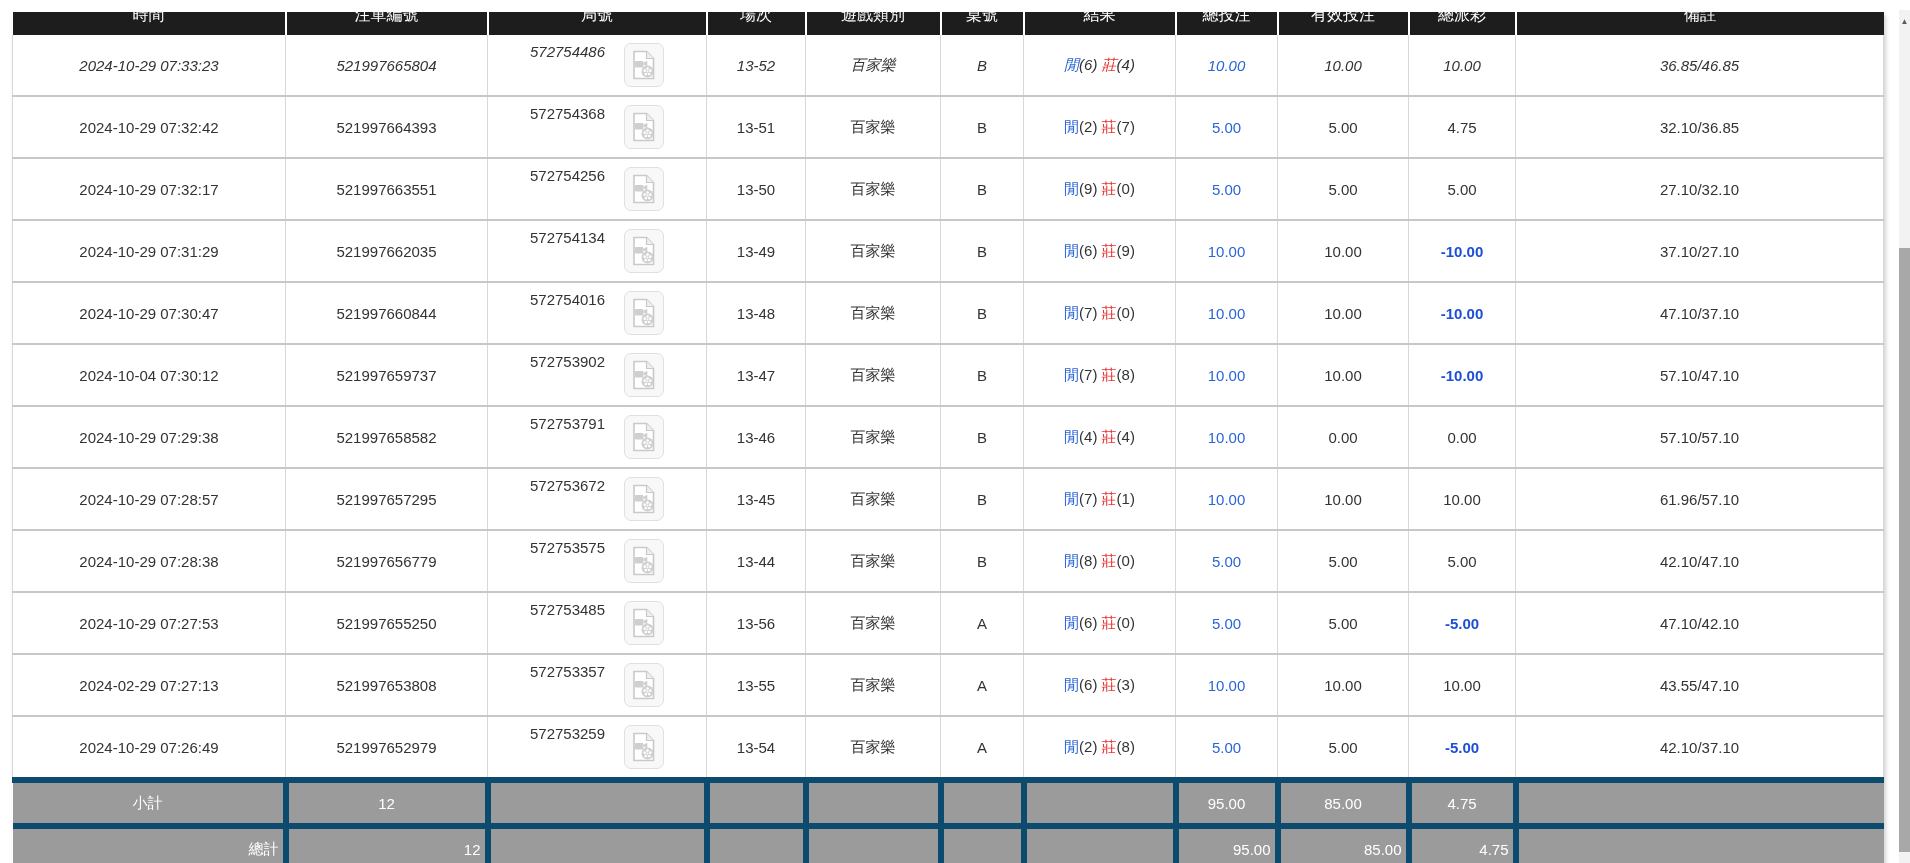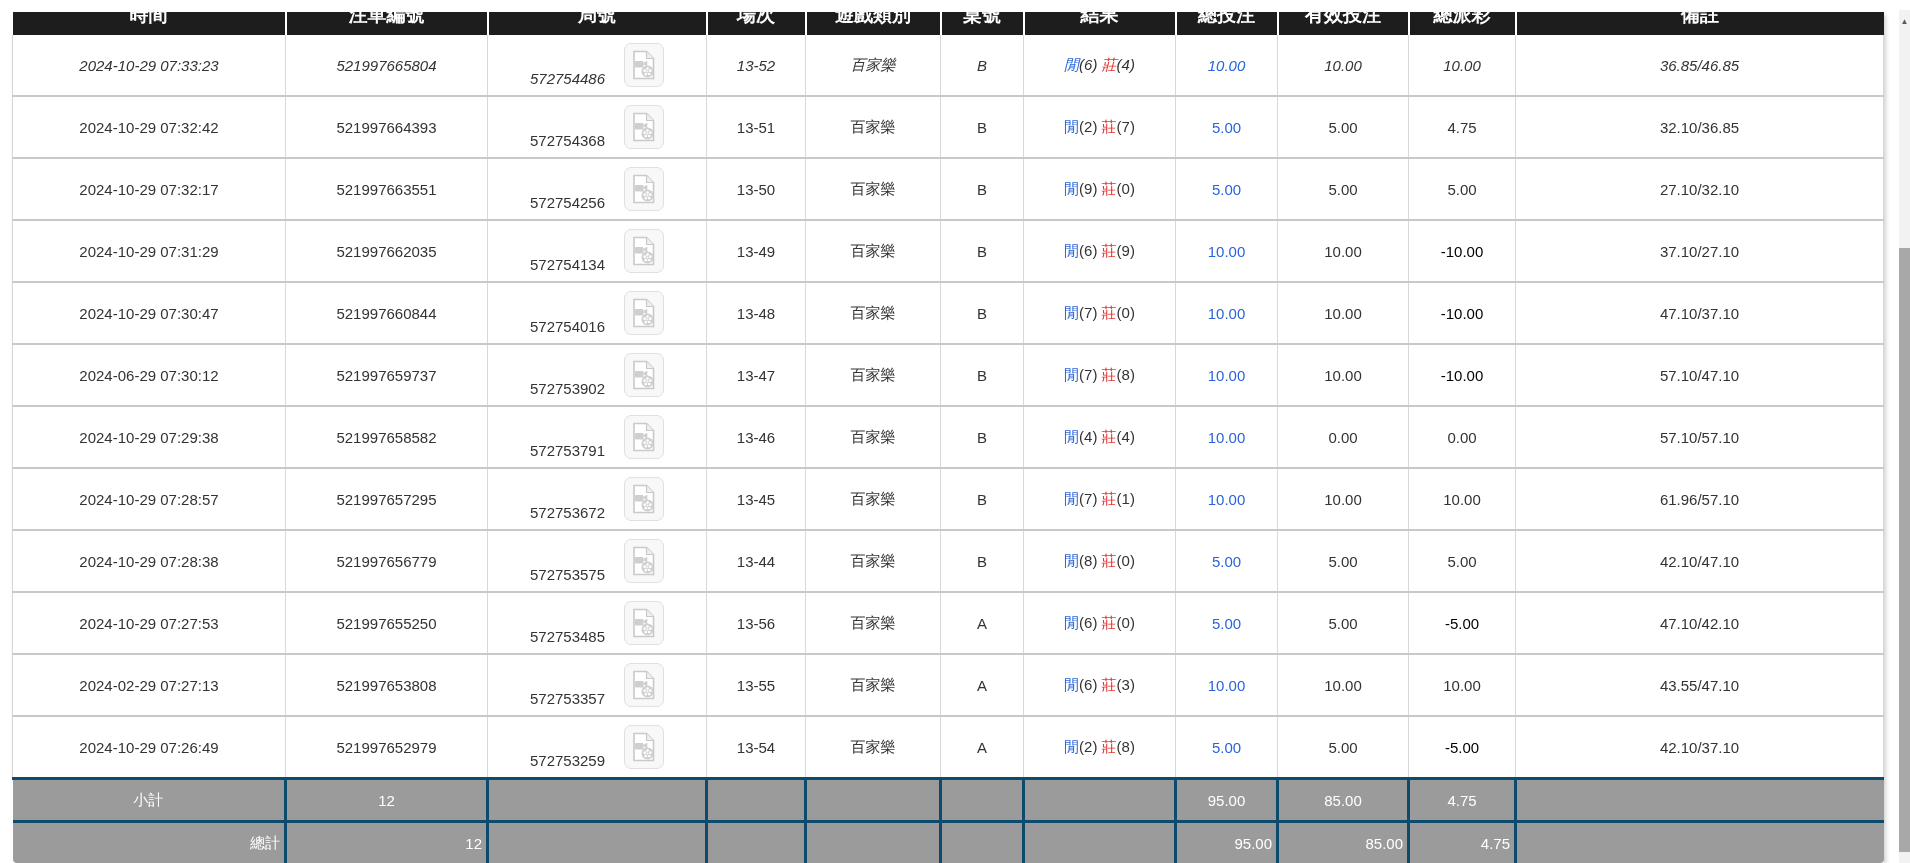--- a/index.html
+++ b/index.html
@@ -8,47 +8,47 @@
     font-family:"Liberation Sans","DejaVu Sans",sans-serif;
     -webkit-font-smoothing:antialiased;
   }
   .table-wrap{position:absolute;left:12px;top:12px;width:1871px;}
   table.grid{
     border-collapse:collapse;table-layout:fixed;width:1871px;
     box-shadow:2px 3px 4px rgba(0,0,0,0.18);
   }
   
   thead th{
-    background:#1d1d1d;color:#ffffff;font-weight:bold;font-size:19px;
+    background:#1d1d1d;color:#ffffff;font-weight:normal;font-size:16px;
     height:23px;padding:0;overflow:hidden;vertical-align:top;
     border-left:2px solid #ffffff;
   }
   thead th:first-child{border-left:none;}
   .th-inner{display:block;line-height:26px;margin-top:-10px;white-space:nowrap;text-align:center;}
   
   tbody td{
     height:60px;text-align:center;font-size:15px;color:#333333;
     border-left:1px solid #d8d8d8;border-right:1px solid #d8d8d8;
     border-top:2px solid #c8c8c8;padding:0 4px;white-space:nowrap;overflow:hidden;
   }
   tbody tr:first-child td{border-top:none;font-style:italic;}
-  .round-flex{display:inline-flex;align-items:flex-end;gap:19px;vertical-align:middle;}
+  .round-flex{display:inline-flex;align-items:flex-start;gap:19px;vertical-align:middle;}
   .video-btn{
     width:40px;height:44px;border:1px solid #e0e0e0;border-radius:7px;
     background:#f8f8f8;display:inline-flex;align-items:center;justify-content:center;
     cursor:pointer;padding:0;
   }
   .bet-link{color:#2a65d8;cursor:pointer;}
-  .neg{color:#000000;}
+  .neg{color:#1d4ed8;font-weight:bold;}
   .p-label{color:#2a65d8;}
   .b-label{color:#e8312f;}
   
   tfoot td{
     background:#9b9b9b;color:#ffffff;font-size:15px;text-align:center;
-    height:40px;border:3px solid #0c4a6e;padding:0 4px;
+    height:40px;border:6px solid #0c4a6e;padding:0 4px;
   }
   tfoot td:first-child{border-left:none;}
   tfoot td:last-child{border-right:none;}
   tfoot tr:last-child td{border-bottom:none;text-align:right;}
   tfoot tr:last-child td:first-child{border-bottom-left-radius:4px;}
   tfoot tr:last-child td:last-child{border-bottom-right-radius:4px;}
   
   .scrollbar{position:absolute;right:0;top:10px;width:11px;height:853px;background:#f2f2f2;}
   .scroll-arrow{
     position:absolute;top:7px;left:0;width:11px;text-align:center;
@@ -256,21 +256,21 @@
           <td>13-48</td>
           <td>百家樂</td>
           <td>B</td>
           <td><span class="p-label">閒</span><span>(7) </span><span class="b-label">莊</span><span>(0)</span></td>
           <td><span class="bet-link">10.00</span></td>
           <td>10.00</td>
           <td class="neg">-10.00</td>
           <td>47.10/37.10</td>
         </tr>
         <tr>
-          <td>2024-06-29 07:30:12</td>
+          <td>2024-10-04 07:30:12</td>
           <td>521997659737</td>
           <td><span class="round-flex">
               <span>572753902</span>
               <button class="video-btn">
                 <svg width="26" height="30" viewBox="0 0 26 30">
                   <path d="M3 1.5 h12.5 l7 7 v20 h-19.5 z" fill="#ffffff" stroke="#c9c9c9" stroke-width="1.6"></path>
                   <path d="M15.5 1.5 v7 h7" fill="#efefef" stroke="#c9c9c9" stroke-width="1.2"></path>
                   <rect x="4" y="11" width="8.5" height="6.5" rx="1" fill="#cfcfcf"></rect>
                   <path d="M12.5 12.8 l3.8 -2 v5.6 l-3.8 -2 z" fill="#cfcfcf"></path>
                   <circle cx="16.5" cy="21.5" r="6" fill="#cfcfcf"></circle>

